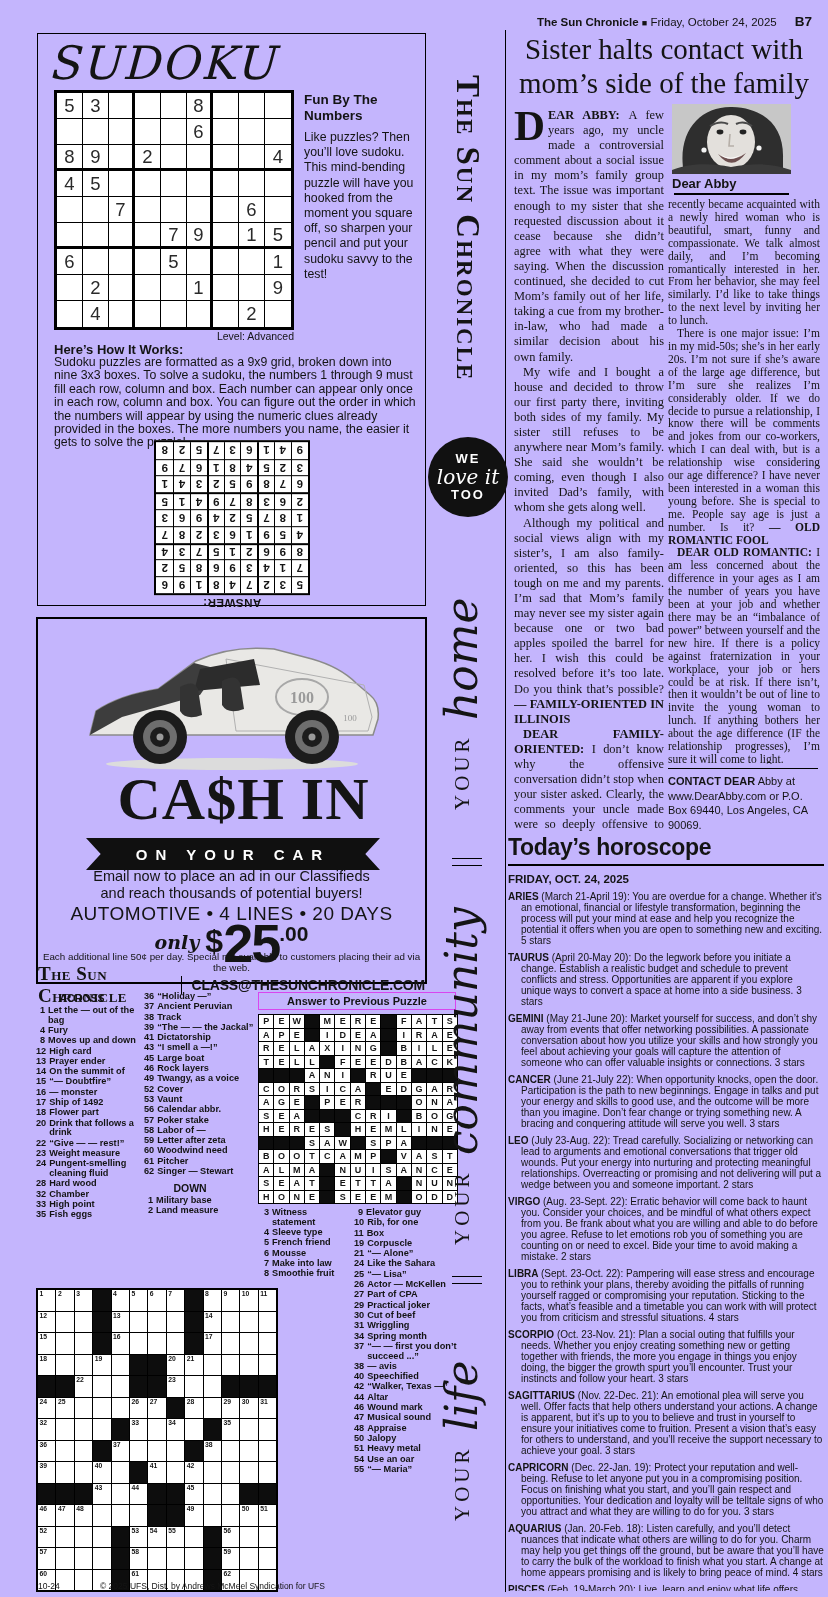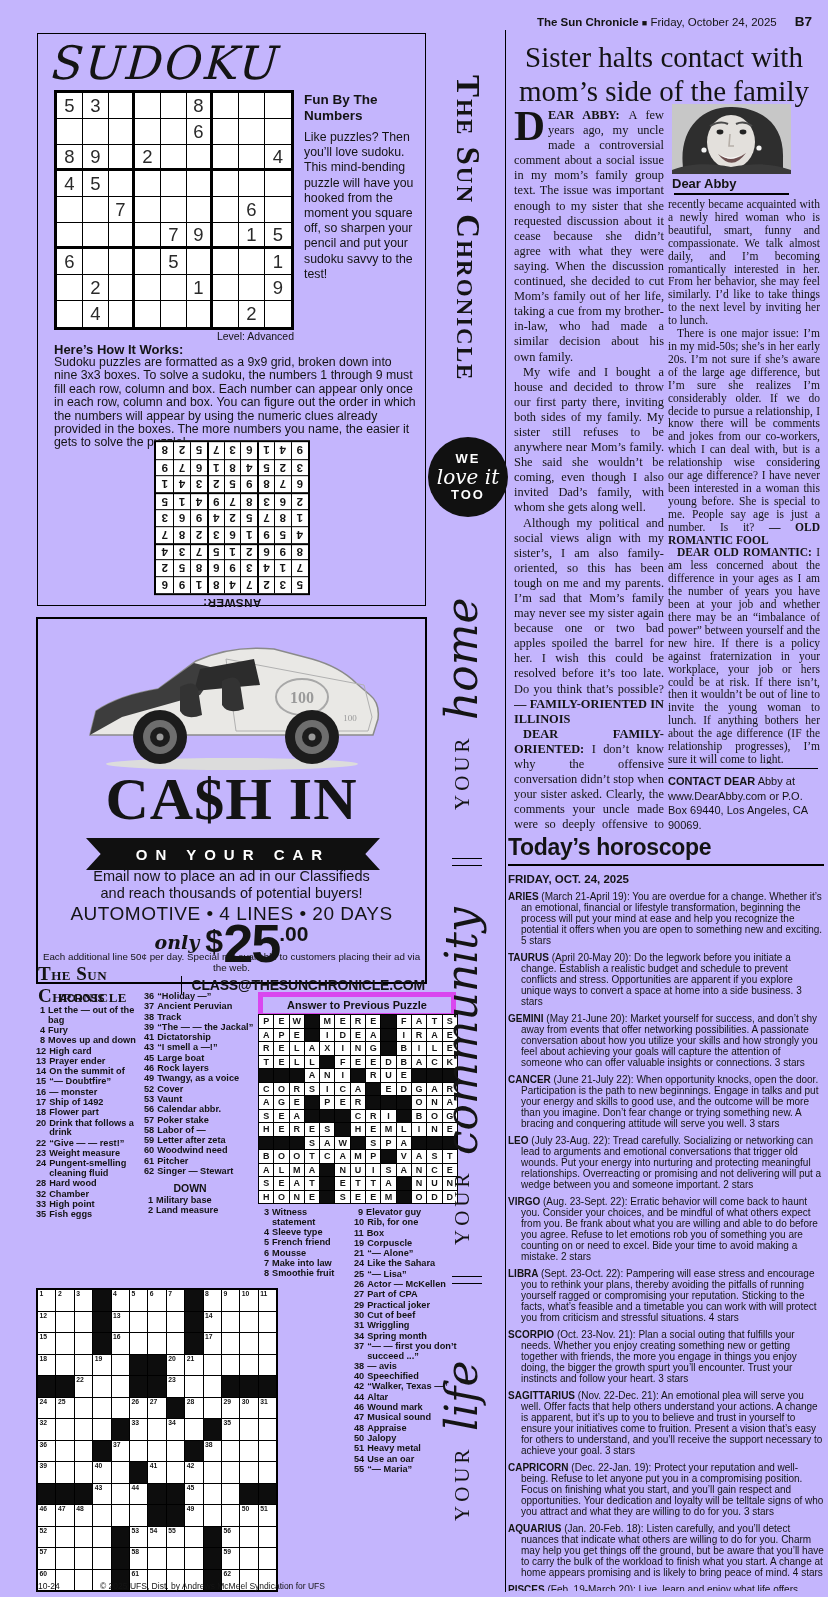--- a/index.html
+++ b/index.html
@@ -28,21 +28,21 @@
   .sa-wrap { position:absolute; left:116px; top:406px; transform:rotate(180deg); width:156px; }
   .sa-label { text-align:center; font-weight:bold; font-size:11.5px; letter-spacing:0.5px; margin-bottom:2px; }
   .sa-grid { display:grid; grid-template-columns:repeat(9,16.8px); grid-auto-rows:16.8px; width:fit-content; border:2.5px solid #000; margin:0 auto; background:#fff; }
   .sa-cell { display:flex; align-items:center; justify-content:center; font-size:11.5px; font-weight:600; border-right:1px solid #000; border-bottom:1px solid #000; }
   .sa-cell.c3 { border-right-width:2px; } .sa-cell.r3 { border-bottom-width:2px; }
   .sa-cell.lc { border-right:none; } .sa-cell.lr { border-bottom:none; }
 
   
   .ad-box { position:absolute; left:36px; top:617px; width:391px; height:367px; border:2px solid #000; }
   .car-svg { position:absolute; left:38px; top:4px; }
-  .cash-head { position:absolute; top:146px; width:100%; text-align:center; font-family:"Liberation Serif", serif; font-weight:bold; font-size:60px; letter-spacing:1px; }
+  .cash-head { position:absolute; top:146px; width:100%; text-align:center; font-family:"Liberation Serif", serif; font-weight:bold; font-size:60px; letter-spacing:1px;margin-left:12px; }
   .ad-banner { position:absolute; top:219px; left:48px; width:294px; height:32px; background:#101010; color:#fff; display:flex; align-items:center; justify-content:center; font-weight:bold; font-size:15px; letter-spacing:8px; clip-path:polygon(0 0,100% 0,95% 50%,100% 100%,0 100%,5% 50%); }
   .ad-line { position:absolute; width:100%; text-align:center; font-size:14.5px; }
   .ad-line1 { top:249px; } .ad-line2 { top:266px; }
   .ad-specs { position:absolute; top:284px; width:100%; text-align:center; font-weight:normal; font-size:19px; letter-spacing:0.5px; }
   .price-row { position:absolute; top:300px; width:100%; display:flex; justify-content:center; align-items:flex-start; }
   .only { font-family:"DejaVu Serif", serif; font-style:italic; font-weight:bold; font-size:19px; margin:12px 6px 0 0; }
   .dollar { font-weight:bold; font-size:32px; margin-top:4px; }
   .pmain { font-weight:bold; font-size:54px; line-height:48px; letter-spacing:-2px; }
   .pcents { font-weight:bold; font-size:21px; margin-top:3px; }
   .ad-fine { position:absolute; top:332px; width:100%; text-align:center; font-size:9.8px; }
@@ -53,21 +53,21 @@
 
   
   .xword { position:absolute; left:30px; top:986px; width:432px; height:609px; font-weight:bold; }
   .chead { font-size:10.5px; text-align:center; width:92px; margin-bottom:2px; }
   .clue { display:flex; font-size:9.2px; line-height:9.7px; margin-bottom:0.6px; }
   .cn { flex:0 0 12px; text-align:right; padding-right:3px; }
   .ct { flex:1; }
   .colA { position:absolute; left:6px; top:6px; width:104px; height:294px; overflow:hidden; }
   .colB { position:absolute; left:114px; top:6px; width:112px; height:294px; overflow:hidden; }
   .colB .chead { margin:5px 0 2px; }
-  .ans-title { position:absolute; left:228px; top:6px; width:198px; border:5px solid #d946ef; text-align:center; font-size:11px; padding:2px 0; }
+  .ans-title { position:absolute; left:228px; top:6px; width:198px; border:1px solid #d946ef; text-align:center; font-size:11px; padding:2px 0; }
   .xa-grid { position:absolute; left:228px; top:28px; display:grid; grid-template-columns:repeat(13,14.3px); grid-auto-rows:12.5px; gap:1px; background:#000; border:1.5px solid #000; width:fit-content; }
   .xa-w { background:#fff; display:flex; align-items:center; justify-content:center; font-size:9px; font-weight:bold; }
   .xa-b { background:#0d0d0d; }
   .colC { position:absolute; left:230px; top:222px; width:90px; }
   .colD { position:absolute; left:324px; top:222px; width:106px; height:380px; overflow:hidden; }
   .xw-grid { position:absolute; left:6px; top:302px; display:grid; grid-template-columns:repeat(13,17.4px); grid-auto-rows:20.5px; gap:1px; background:#000; border:2px solid #000; width:fit-content; }
   .xw-w { background:#fff; position:relative; }
   .xw-b { background:#0d0d0d; }
   .xw-num { position:absolute; top:0; left:1.5px; font-size:6.8px; line-height:8px; font-weight:bold; }
   .xw-credits { position:absolute; top:595px; left:6px; width:420px; font-weight:normal; font-size:8.5px; }
@@ -83,21 +83,21 @@
   .sec { position:absolute; left:6px; width:64px; writing-mode:vertical-rl; transform:rotate(180deg); text-align:center; white-space:nowrap; word-spacing:10px; }
   .sec .your { font-family:"Liberation Serif", serif; font-size:21px; letter-spacing:4px; }
   .sec .w { font-family:"DejaVu Serif", serif; font-style:italic; font-size:44px; }
   .sec-home { top:520px; height:308px; }
   .sec-comm { top:846px; height:400px; }
   .sec-life { top:1262px; height:298px; }
   .dvd { position:absolute; left:22px; width:30px; height:8px; border-top:1.5px solid #000; border-bottom:1.5px solid #000; }
   .dvd1 { top:828px; } .dvd2 { top:1246px; }
 
   
-  .abby-head { position:absolute; left:510px; top:40px; width:308px; text-align:center; font-family:"Liberation Serif", serif; font-size:29px; line-height:34px; }
+  .abby-head { position:absolute; left:510px; top:32px; width:308px; text-align:center; font-family:"Liberation Serif", serif; font-size:29px; line-height:34px; }
   .abby-photo { position:absolute; left:672px; top:104px; width:119px; height:70px; }
   .abby-cap { position:absolute; left:672px; top:176px; width:119px; text-align:left; font-weight:bold; font-size:13px; }
   .cap-rule { position:absolute; left:674px; top:193px; width:115px; height:1.5px; background:#000; }
   .ab-col { position:absolute; font-family:"Liberation Serif", serif; text-align:justify; overflow:hidden; }
   .ab-col1 { left:514px; top:108px; width:150px; height:726px; font-size:12.4px; line-height:15.1px; }
   .ab-col2 { left:668px; top:198px; width:152px; height:566px; font-size:11.5px; line-height:12.9px; }
   .ab-p { text-indent:9px; }
   .ab-p.noind { text-indent:0; }
   .dropcap { float:left; font-size:43px; line-height:34px; font-weight:bold; padding:1px 3px 0 0; }
   .contact { position:absolute; left:668px; top:768px; width:150px; border-top:1.5px solid #000; padding-top:5px; font-size:11px; line-height:14.5px; }

